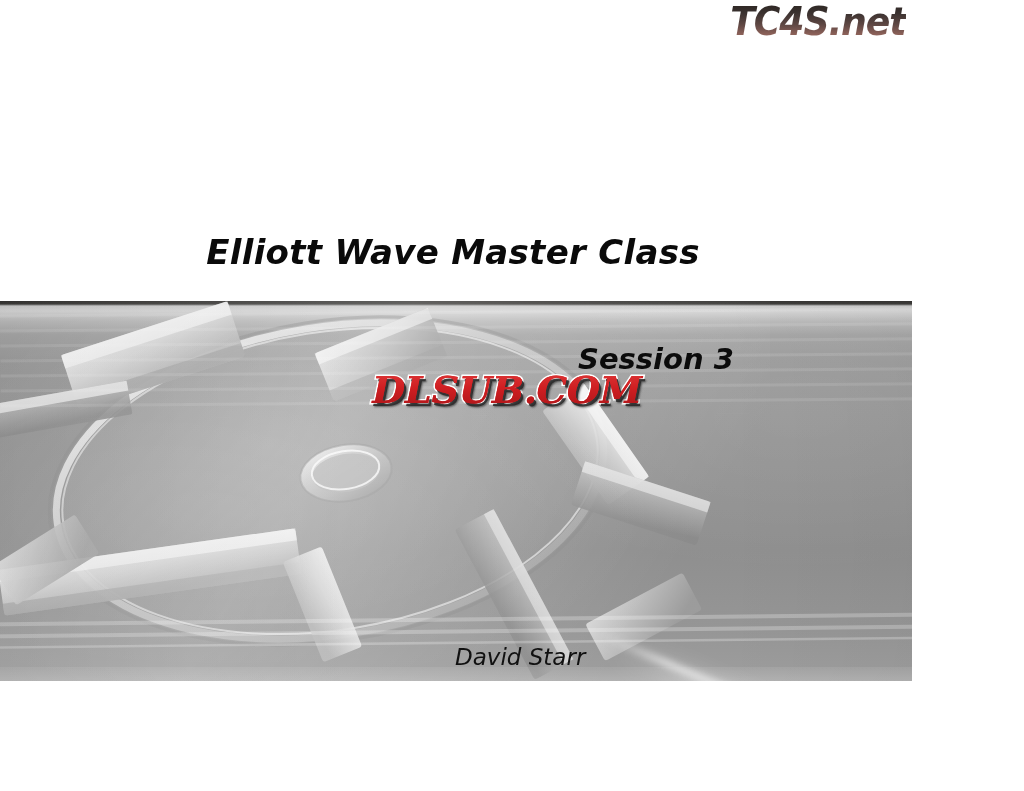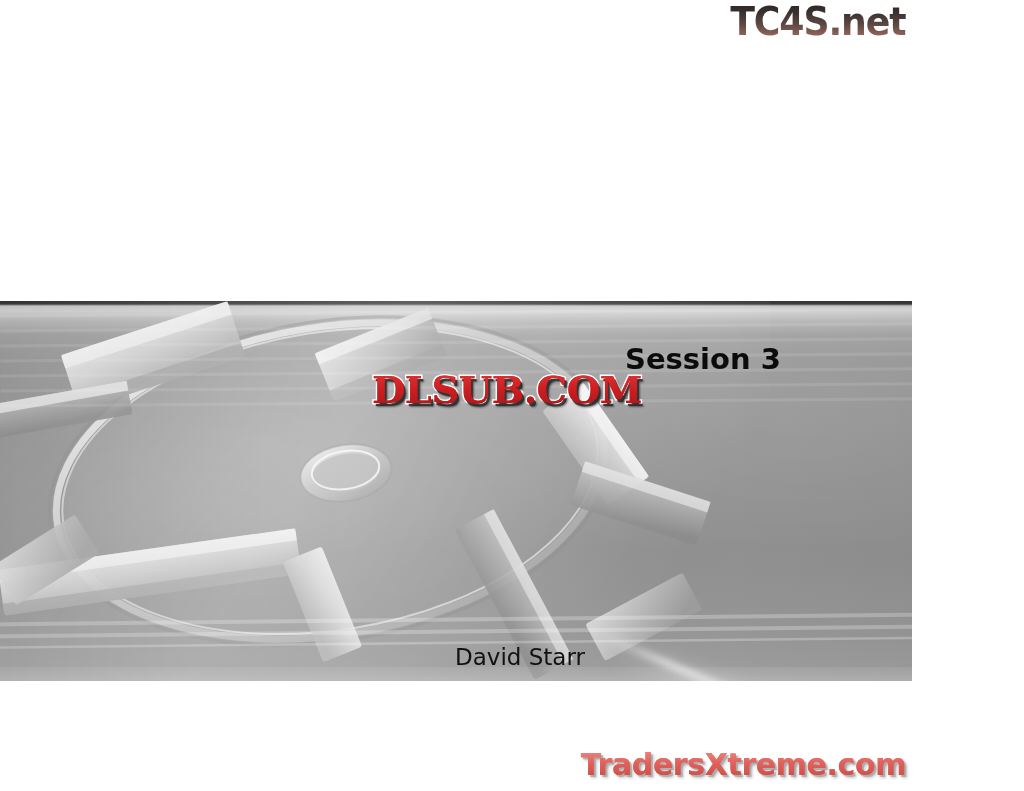--- a/index.html
+++ b/index.html
@@ -10,20 +10,21 @@
   body {
     font-family: "DejaVu Sans", "Liberation Sans", sans-serif;
   }
 
   #slide {
     position: relative;
     width: 912px;
     height: 791px;
     background: #ffffff;
     overflow: hidden;
+    font-style: italic;
   }
 
   
   .tc4s-logo {
     position: absolute;
     top: 2px;
     right: 6px;
     font-family: "DejaVu Sans", "Liberation Sans", sans-serif;
     font-weight: bold;
     font-size: 39px;
@@ -171,21 +172,20 @@
 
   
   .session-text {
     position: absolute;
     left: 578px;
     top: 342px;
     font-size: 29px;
     font-weight: bold;
     color: #0b0b0b;
     white-space: nowrap;
-    margin-left: 47px;
   }
 
   
   .presenter-name {
     position: absolute;
     left: 455px;
     top: 644px;
     font-size: 23px;
     font-weight: normal;
     color: #111111;
@@ -255,20 +255,21 @@
     text-shadow: none;
   }
 </style>
 </head>
 <body>
 
 <div id="slide">
 
   <div class="tc4s-logo">TC4S.net</div>
 
+  <div class="slide-title">Elliott Wave Master Class</div>
 
   <div class="banner">
 
     <svg class="art-svg" viewBox="0 0 780 380" preserveAspectRatio="none">
       <defs>
         <linearGradient id="barLight" x1="0" y1="0" x2="0.4" y2="1">
           <stop offset="0%" stop-color="#f4f4f4"></stop>
           <stop offset="45%" stop-color="#dcdcdc"></stop>
           <stop offset="100%" stop-color="#b4b4b4"></stop>
         </linearGradient>
@@ -379,18 +380,14 @@
 
   <div class="session-text">Session 3</div>
 
   <div class="dlsub-watermark">
     <span>DLSUB.COM</span>
     <span class="fill">DLSUB.COM</span>
   </div>
 
   <div class="presenter-name">David Starr</div>
 
-  <div class="tx-logo">
-    <span>TradersXtreme.com</span>
-    <span class="fill">TradersXtreme.com</span>
-  </div>
 
 </div>
 
 </body></html>

